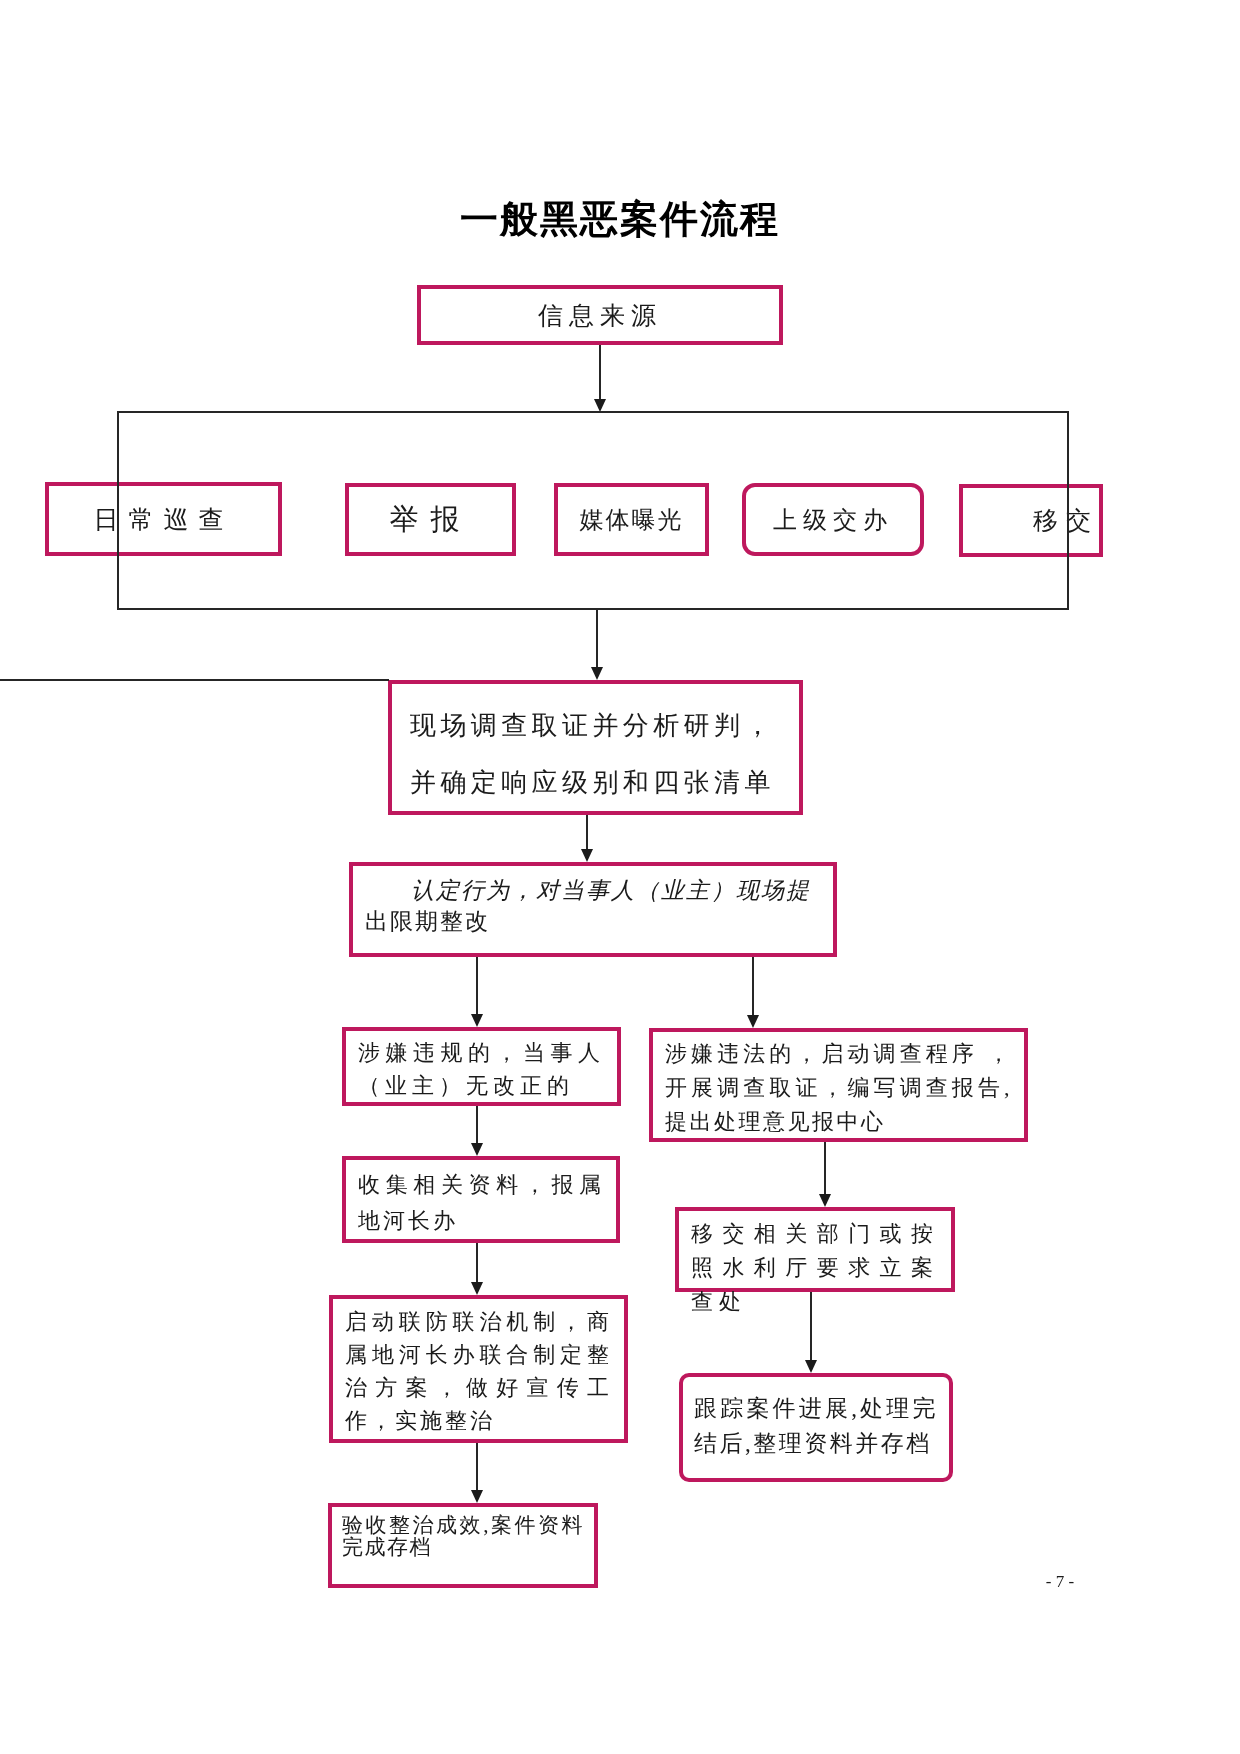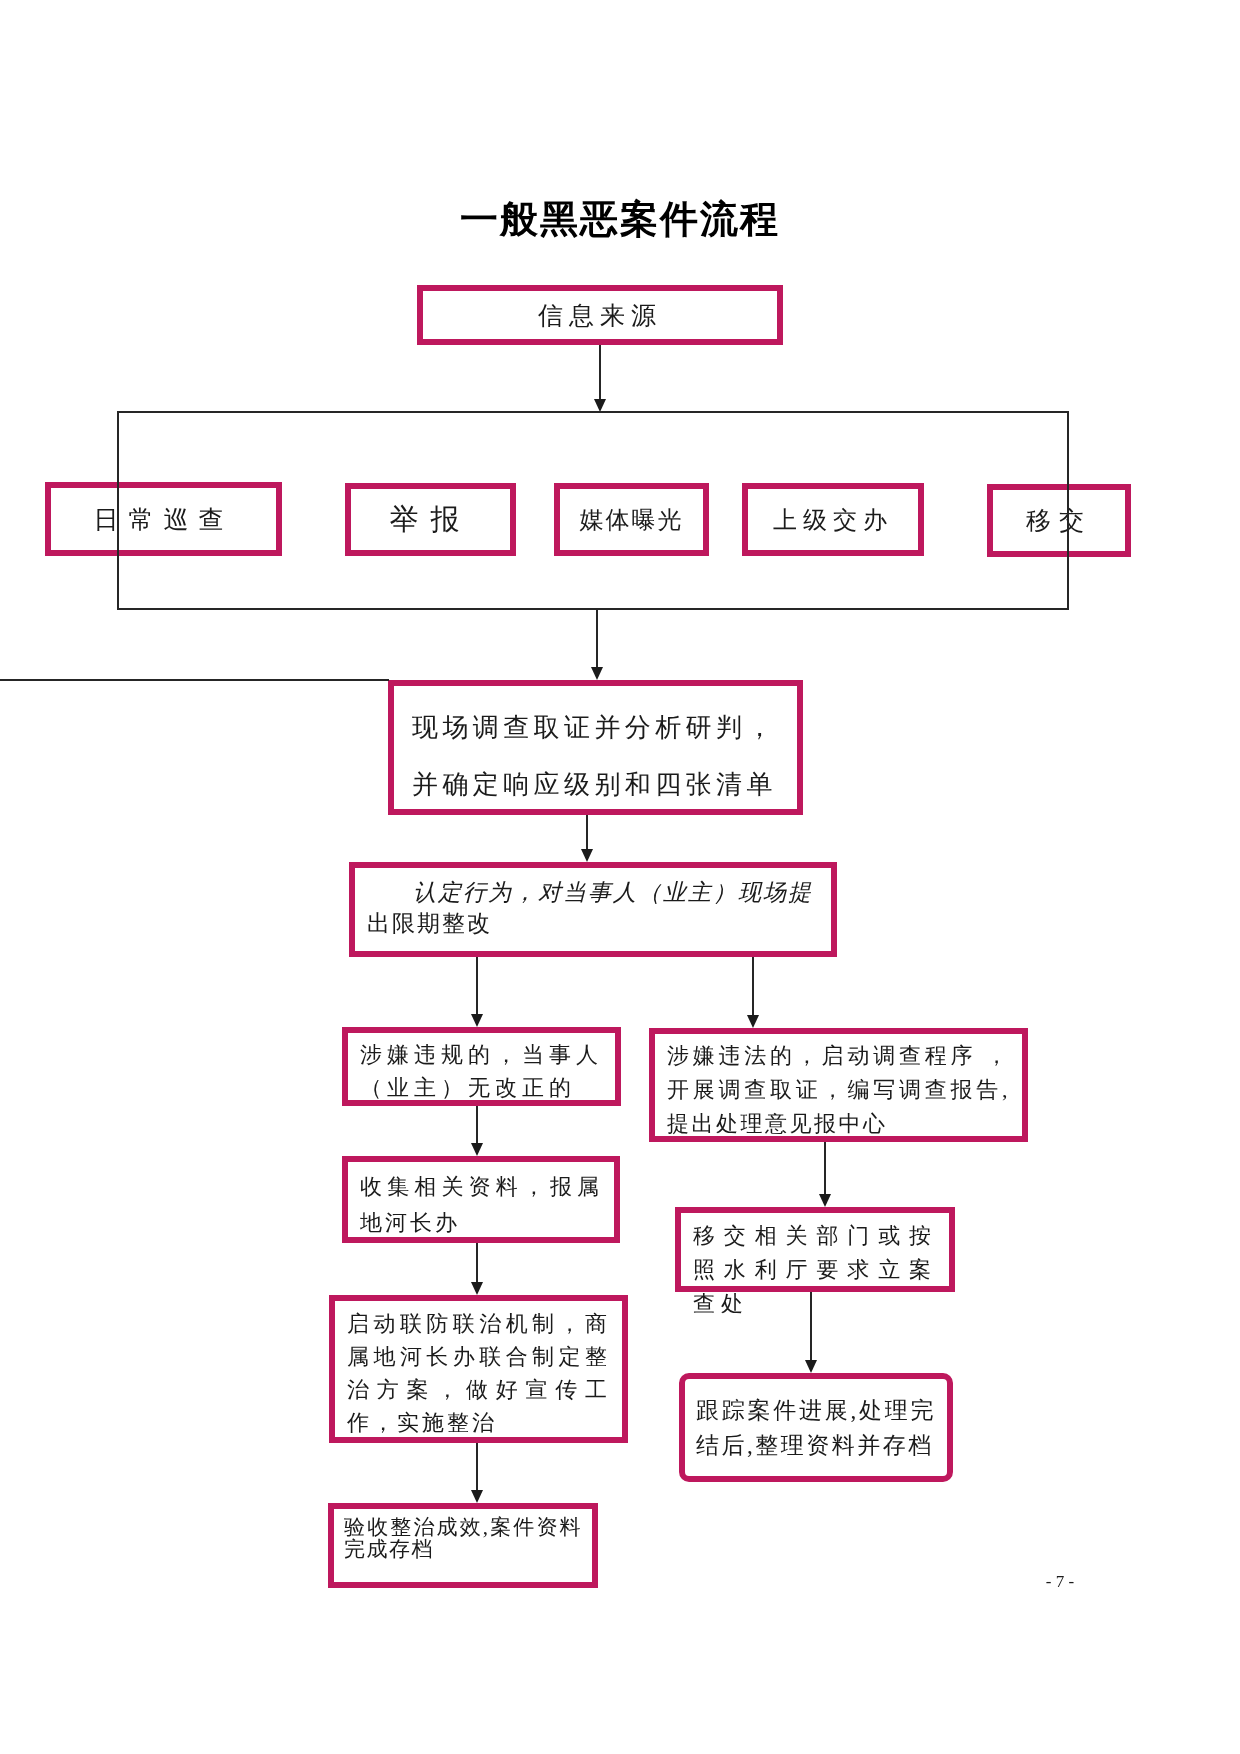--- a/index.html
+++ b/index.html
@@ -28,40 +28,40 @@
     font-family: "Liberation Sans", sans-serif;
     font-weight: bold;
     font-size: 38px;
     letter-spacing: 2px;
     color: #000000;
   }
   
   .node {
     position: absolute;
     box-sizing: border-box;
-    border: 6px solid #be185d;
+    border: 4px solid #be185d;
     background: #ffffff;
     color: #1b1b1b;
   }
   .center {
     display: flex;
     align-items: center;
     justify-content: center;
     text-align: center;
   }
   .wrap {
     text-align: justify;
   }
   
   #n-source { left: 417px; top: 285px; width: 366px; height: 60px; font-size: 25px; letter-spacing: 6px; }
   #n-ch1 { left: 45px;  top: 482px; width: 237px; height: 74px; font-size: 25px; letter-spacing: 10px; }
   #n-ch2 { left: 345px; top: 483px; width: 171px; height: 73px; font-size: 29px; letter-spacing: 12px; }
   #n-ch3 { left: 554px; top: 483px; width: 155px; height: 73px; font-size: 24px; letter-spacing: 2px; }
-  #n-ch4 { left: 742px; top: 483px; width: 182px; height: 73px; font-size: 24px; letter-spacing: 6px; }
-  #n-ch5 { left: 987px; top: 484px; width: 144px; height: 73px; font-size: 25px; letter-spacing: 8px; }
+  #n-ch4 { left: 742px; top: 483px; width: 182px; height: 73px; font-size: 24px; letter-spacing: 6px; border-radius: 13px; }
+  #n-ch5 { left: 959px; top: 484px; width: 144px; height: 73px; font-size: 25px; letter-spacing: 8px; justify-content: flex-end; }
 
   #n-invest { left: 388px; top: 680px; width: 415px; height: 135px; padding: 13px 16px 0 18px; font-size: 26px; letter-spacing: 4.4px; }
   #n-invest .flow-line { line-height: 57px; white-space: nowrap; }
 
   #n-identify { left: 349px; top: 862px; width: 488px; height: 95px; padding: 9px 12px 0 12px; font-size: 23px; letter-spacing: 2px; }
   #n-identify .flow-line { line-height: 31px; white-space: nowrap; }
   #n-identify .indent { text-indent: 2em; font-style: italic; }
 
   #n-l1 { left: 342px; top: 1027px; width: 279px; height: 79px; padding: 5px 12px 0 12px; font-size: 22px; letter-spacing: 5px; line-height: 33px; }
   #n-l2 { left: 342px; top: 1156px; width: 278px; height: 87px; padding: 7px 12px 0 12px; font-size: 22px; letter-spacing: 3px; line-height: 36px; }

